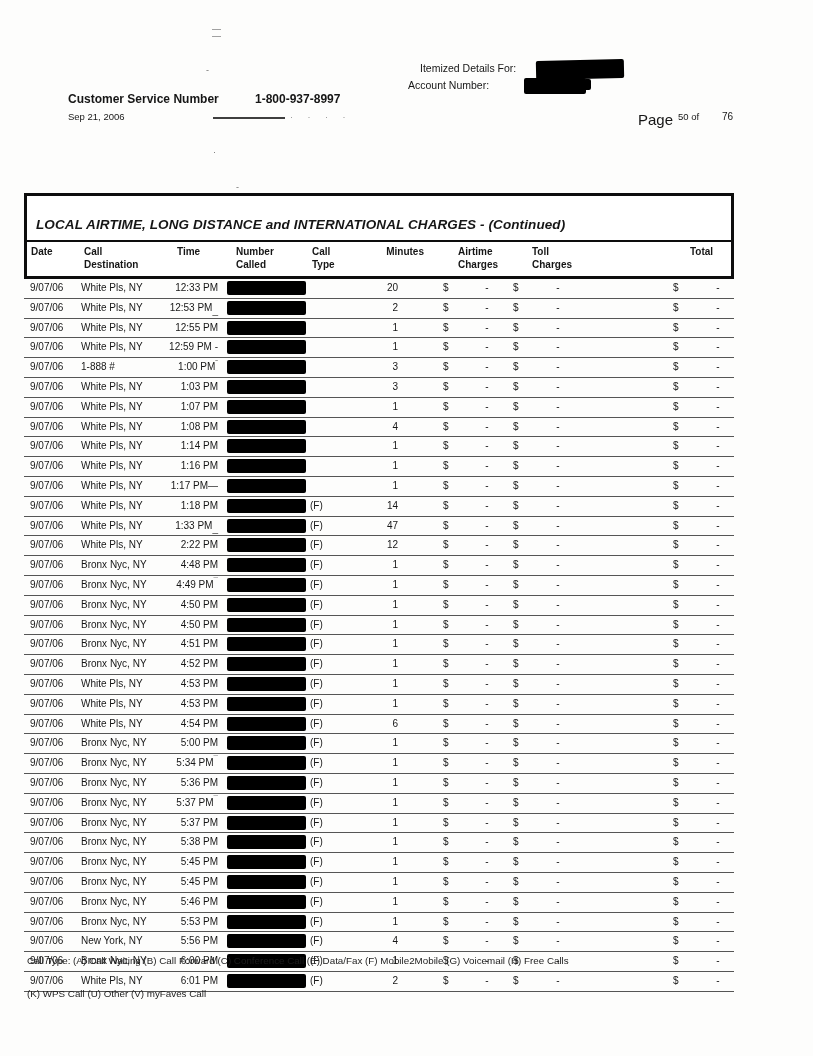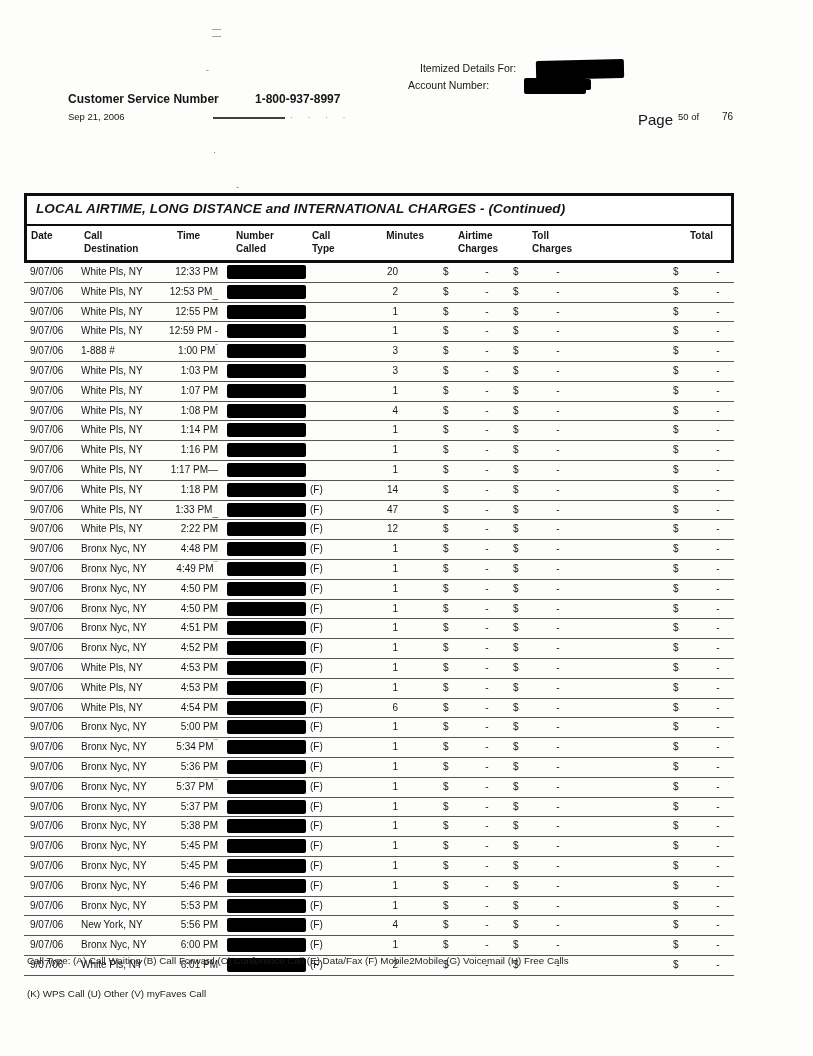--- a/index.html
+++ b/index.html
@@ -15,21 +15,21 @@
   .artifact{position:absolute;color:#6f6f6f;font-size:9px;line-height:1;}
   .art-line{position:absolute;background:#3f3f3f;height:2px;}
   .art-dots{position:absolute;color:#909090;font-size:9px;letter-spacing:6px;}
 
   
   .bill-table{position:absolute;left:24px;top:193px;width:710px;}
   .t-head{border:3px solid #0d0d0d;box-sizing:border-box;background:#fff;}
   .t-title{
     height:23px;border-bottom:2px solid #0d0d0d;
     font-size:13.5px;font-weight:bold;font-style:italic;
-    padding:5px 0 0 9px;box-sizing:content-box;letter-spacing:.1px;
+    padding:21px 0 0 9px;box-sizing:content-box;letter-spacing:.1px;
   }
   .t-cols{position:relative;height:34px;font-size:10px;font-weight:bold;}
   .t-cols .col{position:absolute;top:3px;line-height:1.3;white-space:pre;}
   .t-body{position:relative;}
   .row{position:relative;height:18.8px;border-bottom:1.4px solid #555;font-size:10px;}
   .cell{position:absolute;top:3px;white-space:nowrap;}
   .c-date{left:6px;}
   .c-dest{left:57px;}
   .c-time{left:134px;width:60px;text-align:right;}
   .c-bar{left:203px;top:2px;width:79px;height:14px;}

